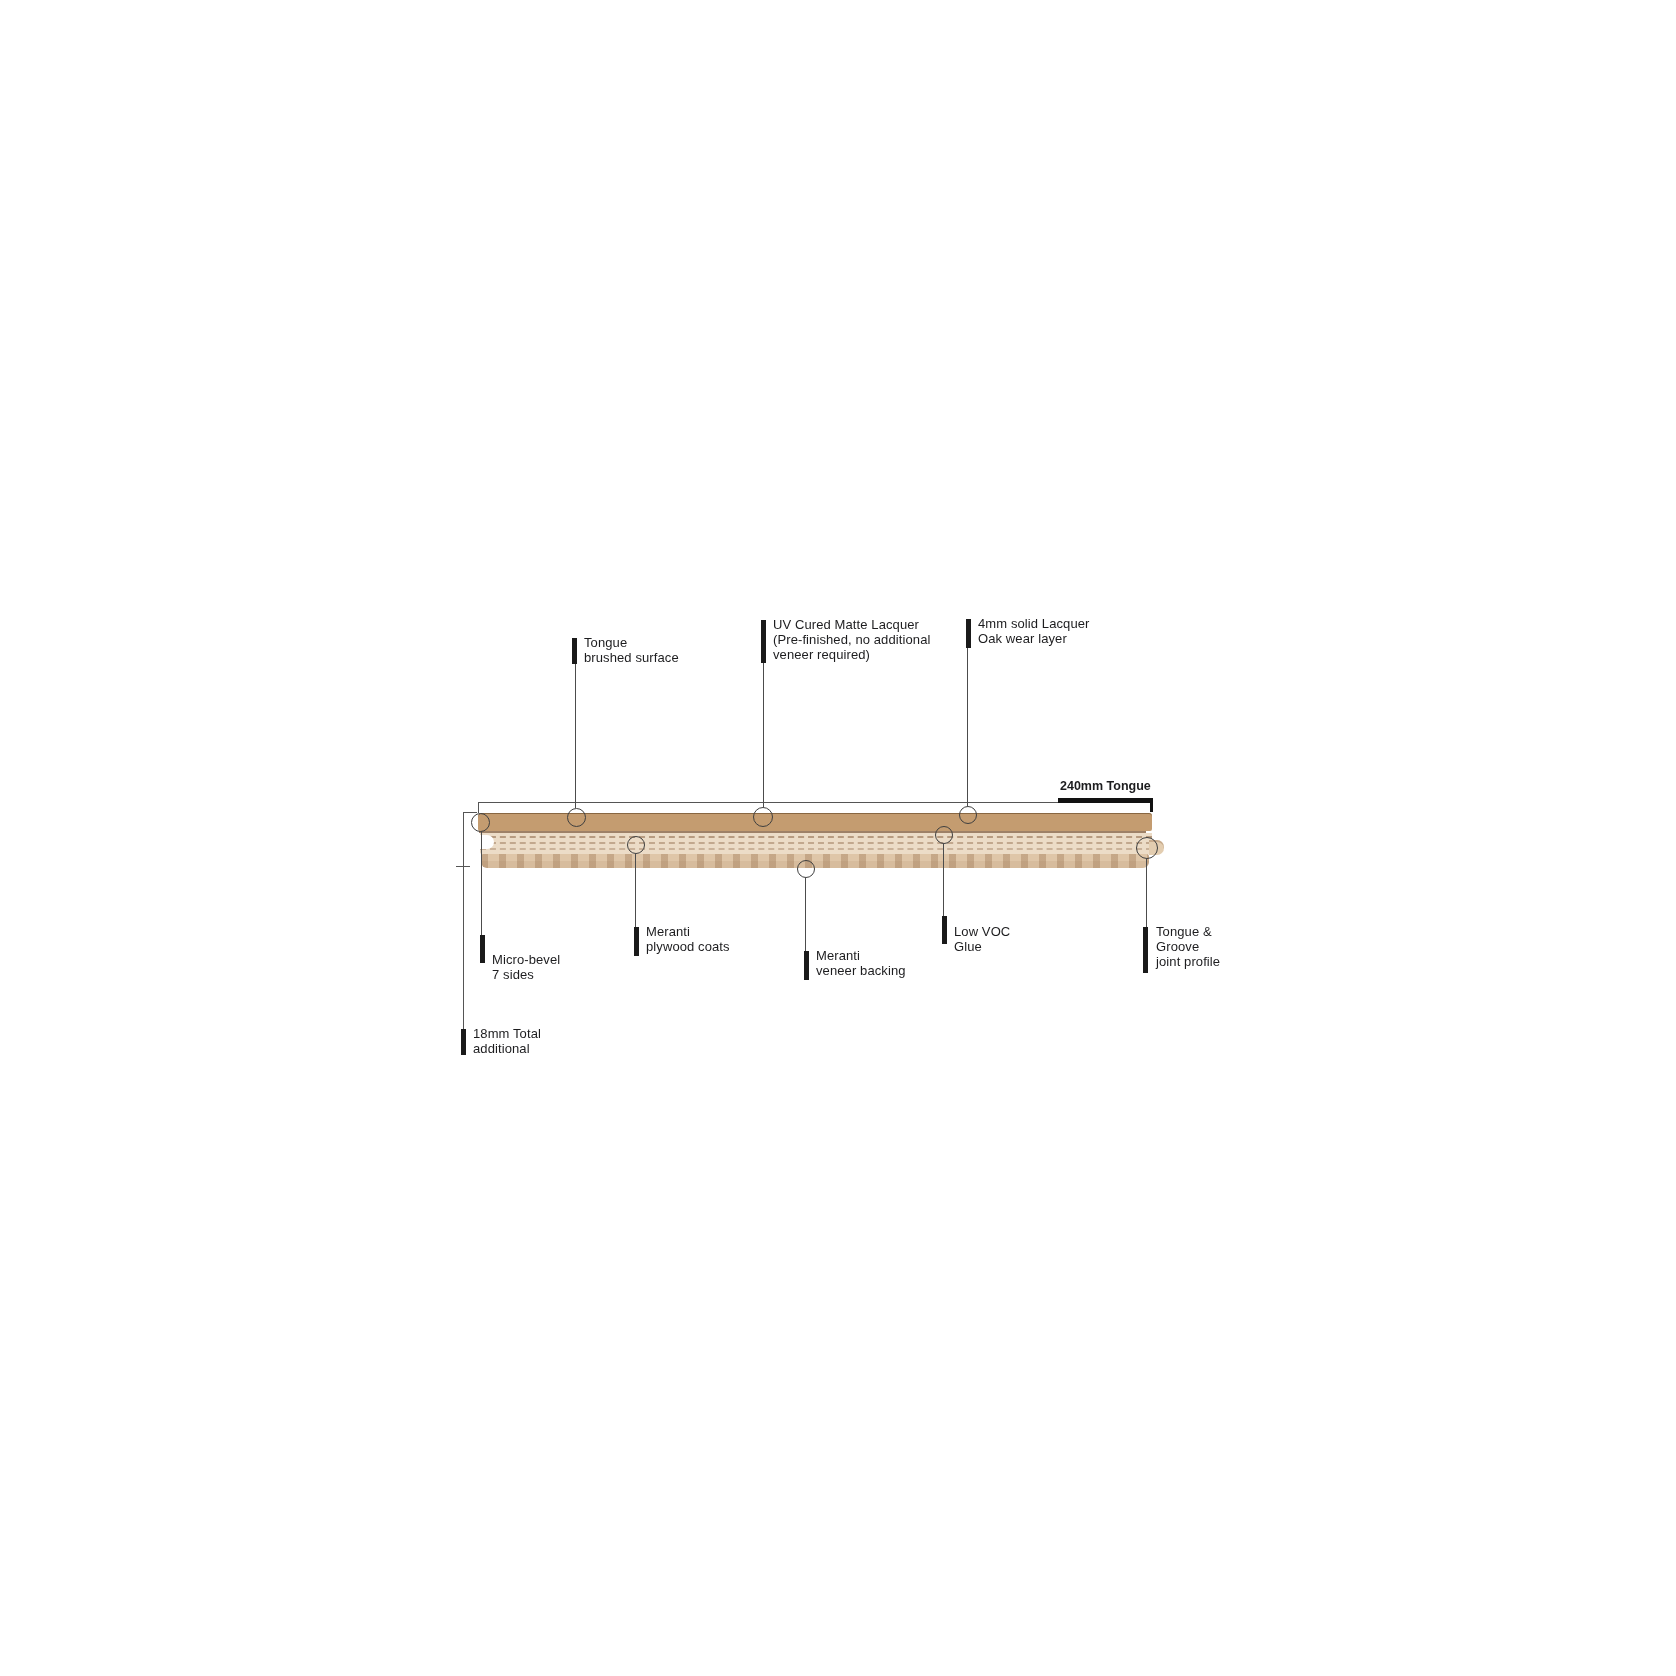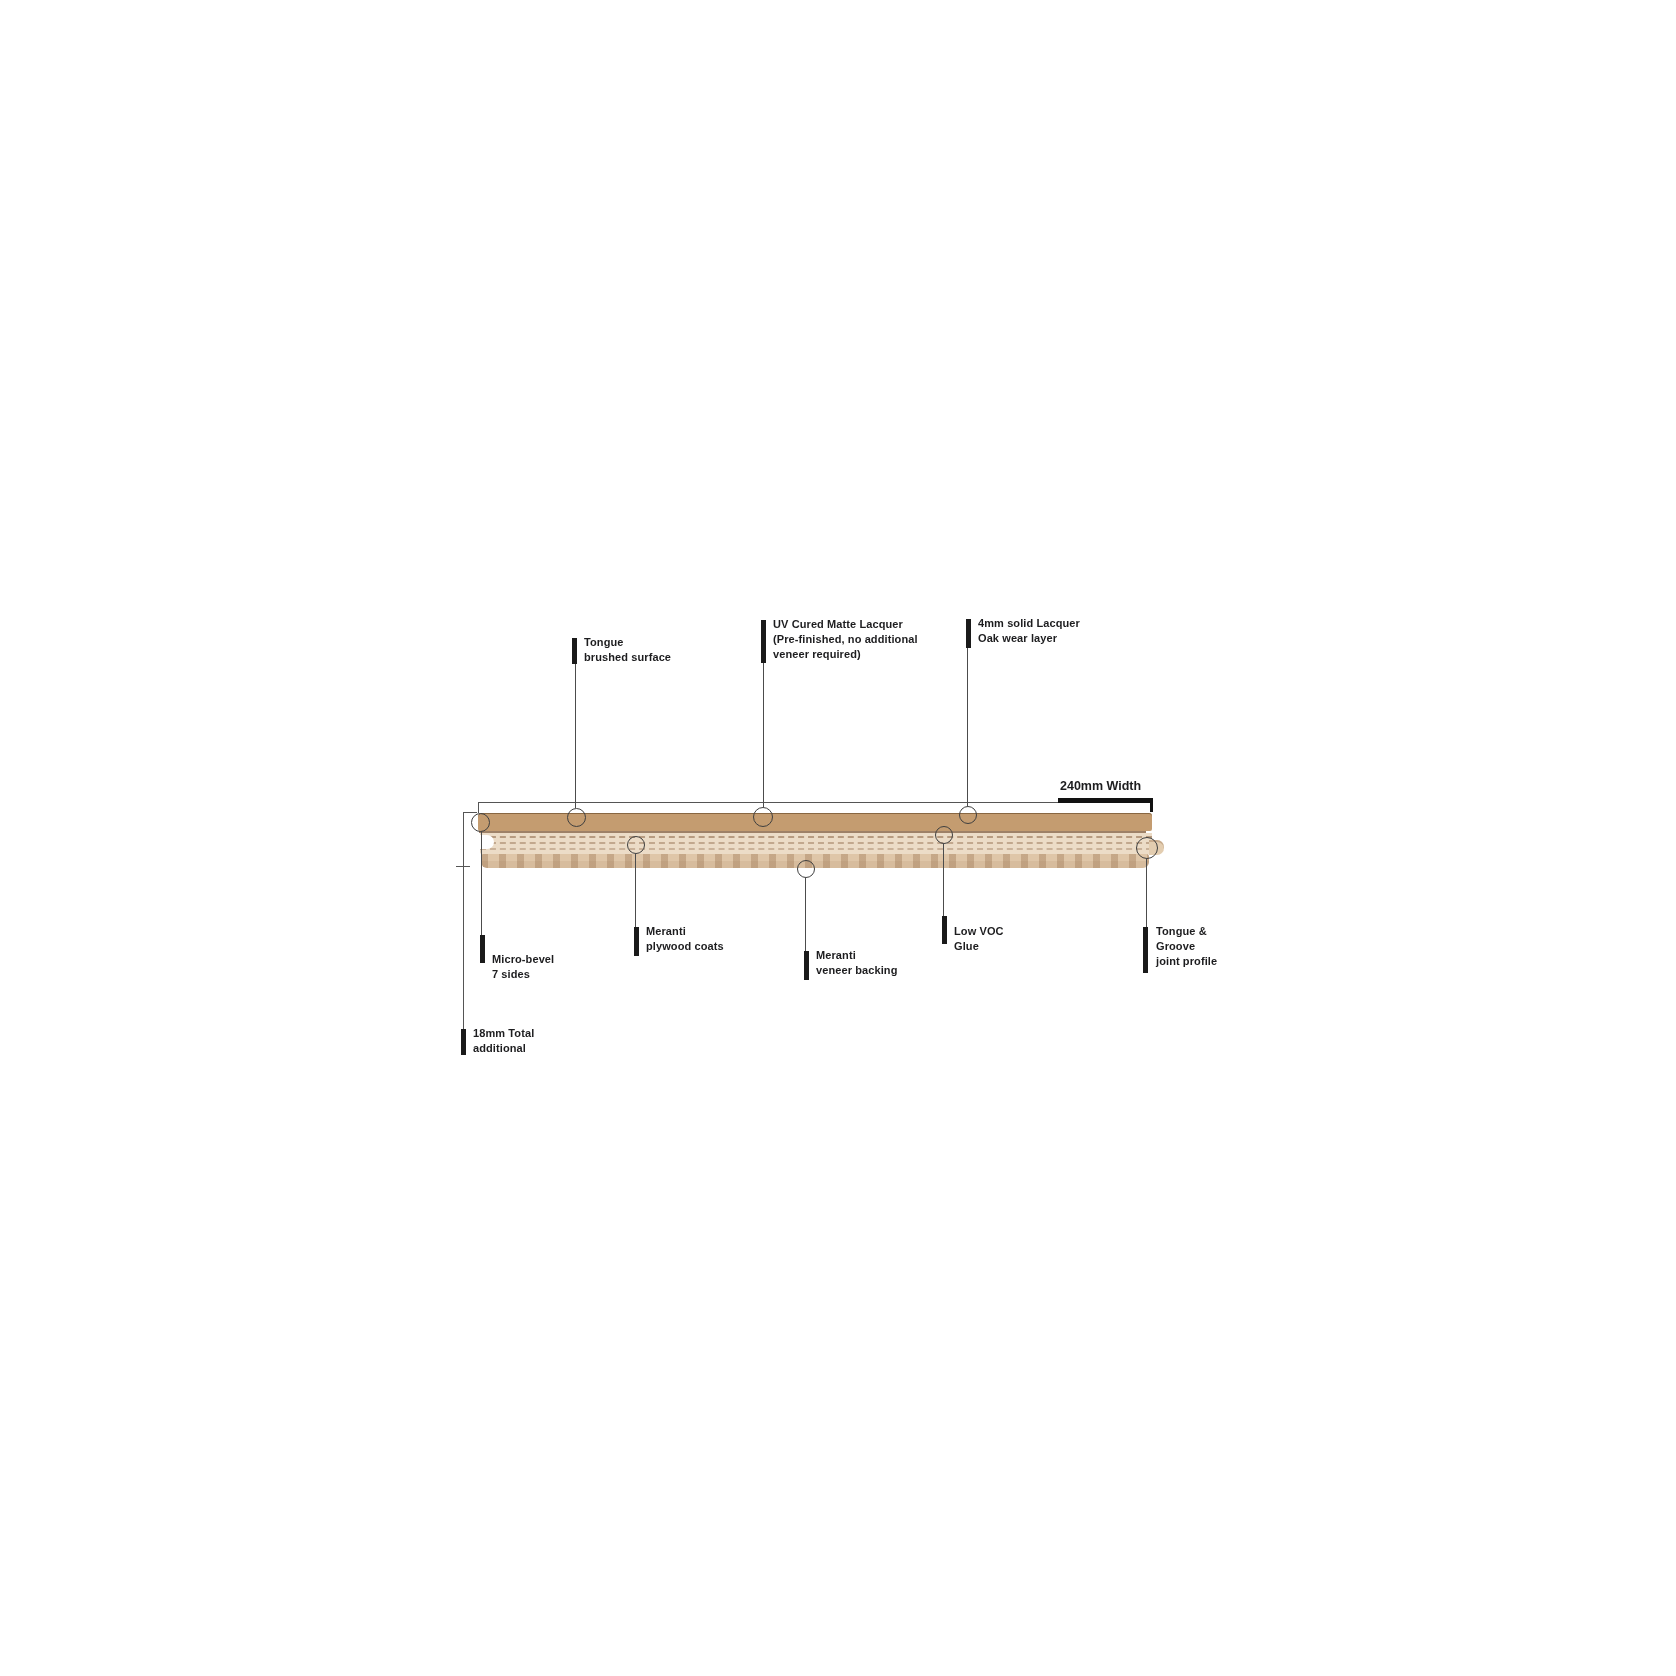--- a/index.html
+++ b/index.html
@@ -11,22 +11,22 @@
     color:#1d1d1f;
     overflow:hidden;
   }
   
   .label-bar{
     position:absolute;
     width:5px;background:#1a1a1a;
   }
   .label-text{
     position:absolute;
-    font-size:11px;line-height:15px;
-    font-weight:700;letter-spacing:0.1px;
+    font-size:13px;line-height:15px;
+    font-weight:400;letter-spacing:0.1px;
     color:#1d1d1f;white-space:nowrap;
   }
   .label-text span{display:block;}
   
   .leader-v{
     position:absolute;width:1.4px;background:#4c4c4c;
   }
   
   .marker{
     position:absolute;border:1.6px solid #3f3f3f;border-radius:50%;
@@ -99,21 +99,21 @@
     </div>
     <div class="backing-layer"></div>
     <div class="groove-notch"></div>
     <div class="tongue-tab"></div>
   </div>
 
   <div class="dim-line-h" style="left:478px;top:802px;width:674px;"></div>
   <div class="dim-line-v" style="left:478px;top:802px;height:11px;"></div>
   <div class="dim-thick" style="left:1058px;top:798px;width:94px;"></div>
   <div class="dim-line-v" style="left:1150px;top:798px;height:14px;width:2.5px;background:#121212;"></div>
-  <div class="dim-label" style="left:1060px;top:779px;">240mm Width</div>
+  <div class="dim-label" style="left:1060px;top:779px;">240mm Tongue</div>
 
   <div class="dim-line-v" style="left:463px;top:812px;height:218px;"></div>
   <div class="dim-line-h" style="left:463px;top:812px;width:14px;"></div>
   <div class="dim-line-h" style="left:456px;top:866px;width:14px;"></div>
 
   <div class="marker" style="left:471px;top:813px;width:19px;height:19px;"></div>
   <div class="marker" style="left:567px;top:808px;width:19px;height:19px;"></div>
   <div class="marker" style="left:753px;top:807px;width:20px;height:20px;"></div>
   <div class="marker" style="left:959px;top:806px;width:18px;height:18px;"></div>
   <div class="marker" style="left:935px;top:826px;width:18px;height:18px;"></div>

